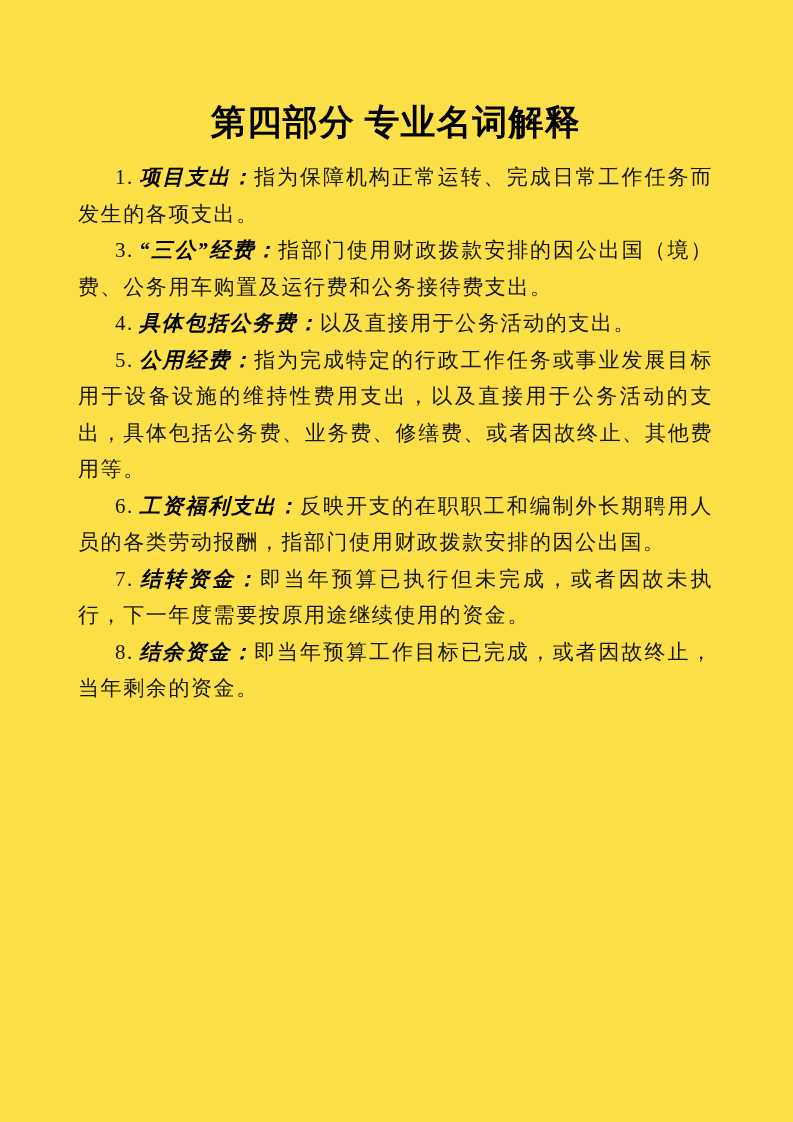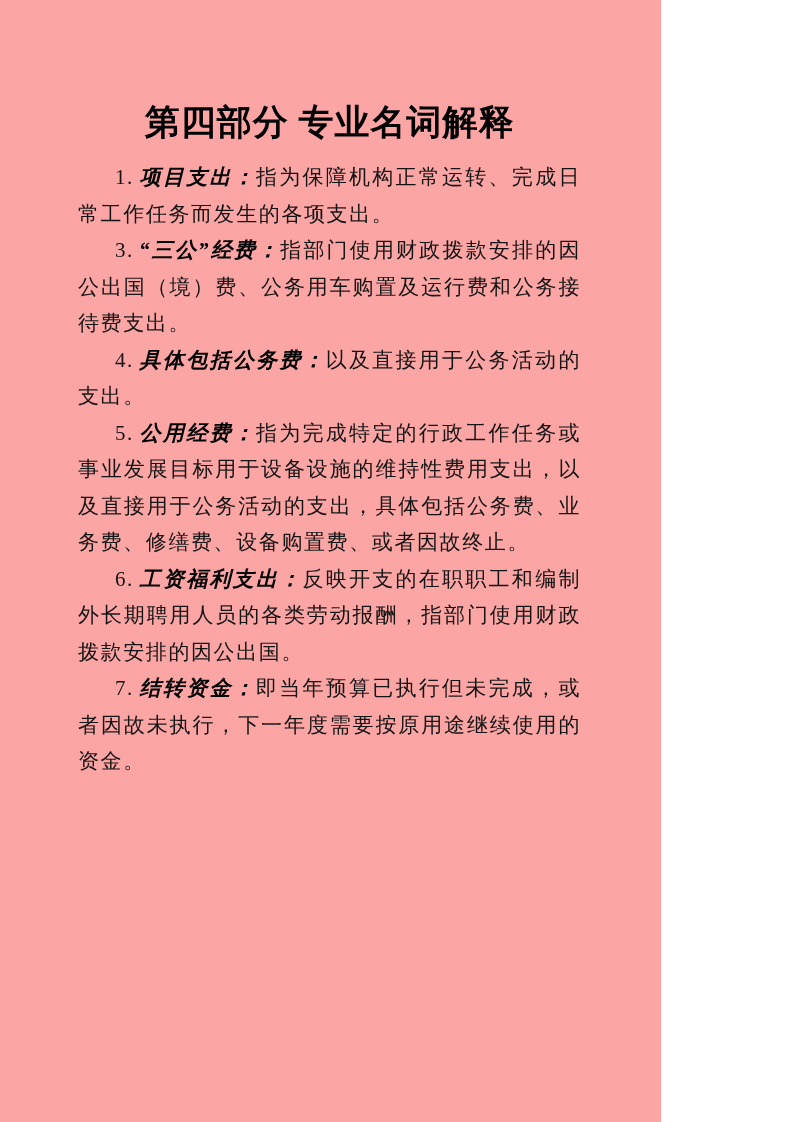--- a/index.html
+++ b/index.html
@@ -2,23 +2,23 @@
 <html lang="zh"><head>
 <meta charset="utf-8">
 <style>
   html, body {
     margin: 0;
     padding: 0;
     background: #ffffff;
   }
   .page {
     position: relative;
-    width: 661px;
+    width: 793px;
     height: 1122px;
-    background: #fca5a5;
+    background: #fde047;
     overflow: hidden;
     font-family: "Liberation Serif", "DejaVu Serif", serif;
     color: #111111;
   }
   .content {
     padding: 101px 80px 0 78px;
   }
   .doc-title {
     margin: 0 0 14px 0;
     font-size: 35px;
@@ -59,21 +59,22 @@
 
     <h1 class="doc-title">第四部分 专业名词解释</h1>
 
     <p class="para"><span class="num">1.</span><span class="term">项目支出：</span><span class="def">指为保障机构正常运转、完成日常工作任务而发生的各项支出。</span></p>
 
 
     <p class="para"><span class="num">3.</span><span class="term">“三公”经费：</span><span class="def">指部门使用财政拨款安排的因公出国（境）费、公务用车购置及运行费和公务接待费支出。</span></p>
 
     <p class="para"><span class="num">4.</span><span class="term">具体包括公务费：</span><span class="def">以及直接用于公务活动的支出。</span></p>
 
-    <p class="para"><span class="num">5.</span><span class="term">公用经费：</span><span class="def">指为完成特定的行政工作任务或事业发展目标用于设备设施的维持性费用支出，以及直接用于公务活动的支出，具体包括公务费、业务费、修缮费、设备购置费、或者因故终止。</span></p>
+    <p class="para"><span class="num">5.</span><span class="term">公用经费：</span><span class="def">指为完成特定的行政工作任务或事业发展目标用于设备设施的维持性费用支出，以及直接用于公务活动的支出，具体包括公务费、业务费、修缮费、或者因故终止、其他费用等。</span></p>
 
     <p class="para"><span class="num">6.</span><span class="term">工资福利支出：</span><span class="def">反映开支的在职职工和编制外长期聘用人员的各类劳动报酬，指部门使用财政拨款安排的因公出国。</span></p>
 
     <p class="para"><span class="num">7.</span><span class="term">结转资金：</span><span class="def">即当年预算已执行但未完成，或者因故未执行，下一年度需要按原用途继续使用的资金。</span></p>
 
+    <p class="para"><span class="num">8.</span><span class="term">结余资金：</span><span class="def">即当年预算工作目标已完成，或者因故终止，当年剩余的资金。</span></p>
 
   </div>
 </div>
 
 </body></html>

